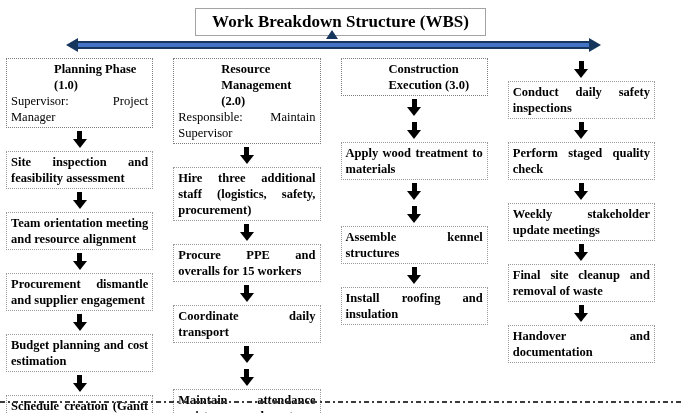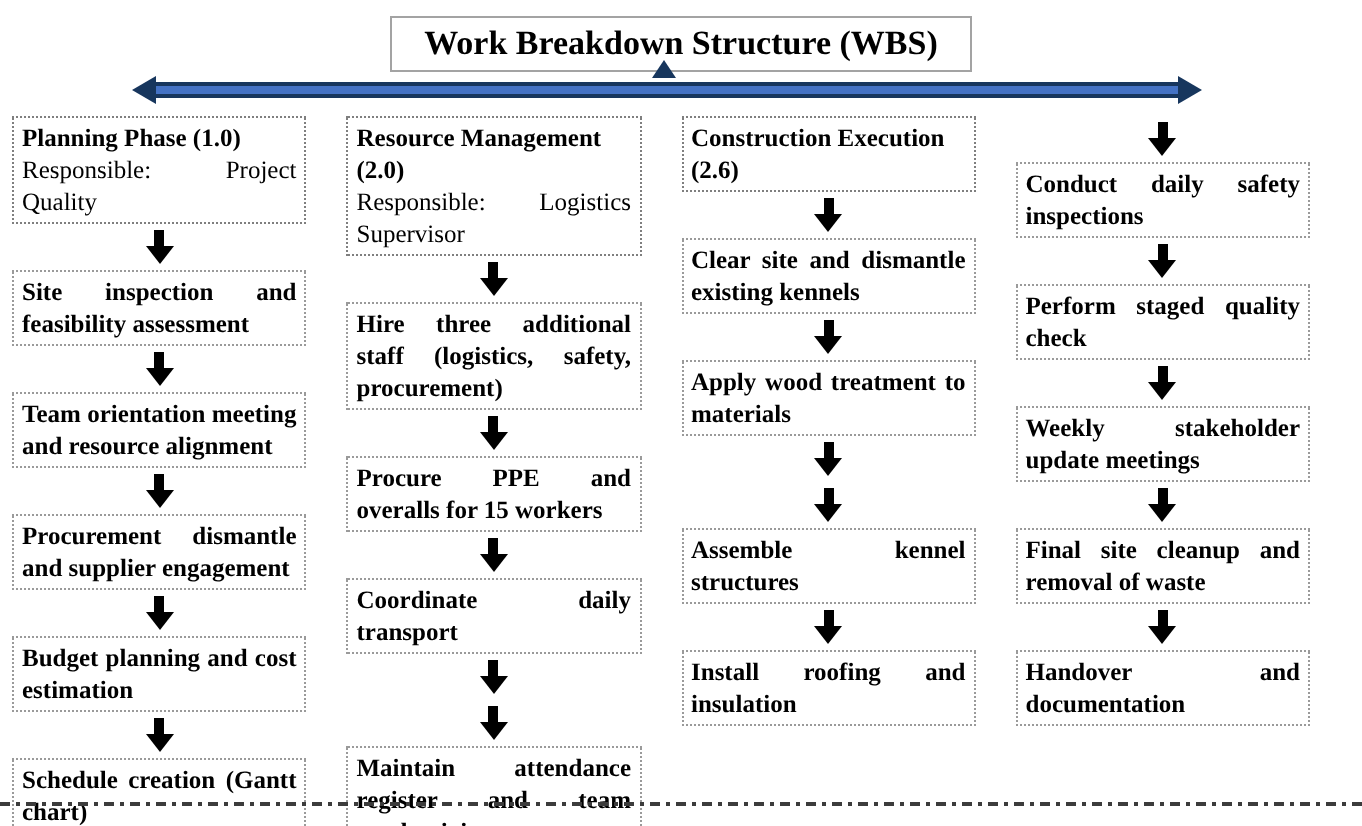--- a/index.html
+++ b/index.html
@@ -46,21 +46,21 @@
     padding:6px 26px 0 6px;
     align-items:flex-start;
   }
   .column { flex:1; display:flex; flex-direction:column; }
   .hdr-box {
     border:1px dotted #7f7f7f;
     padding:2px 4px;
     font-size:12.5px; line-height:1.28;
     text-align:justify;
   }
-  .hdr-box .phase-title { font-weight:bold; text-align:left; }
+  .hdr-box .phase-title { font-weight:bold; text-align:left;margin-left:43px; }
   .task-box {
     border:1px dotted #9a9a9a;
     padding:2px 4px;
     font-size:12.5px; line-height:1.28;
     text-align:justify;
     font-weight:bold;
   }
   .down-arrow {
     align-self:center;
     display:flex; flex-direction:column; align-items:center;
@@ -96,21 +96,21 @@
     <div class="conn-bar"></div>
     <span class="conn-head left"></span>
     <span class="conn-head right"></span>
   </div>
 
   <div class="cols">
 
     <div class="column">
       <div class="hdr-box">
         <div class="phase-title">Planning Phase (1.0)</div>
-        <div>Responsible: Project Quality</div>
+        <div>Supervisor: Project Manager</div>
       </div>
       <div class="down-arrow">
           <span class="stem"></span>
           <span class="head"></span>
         </div>
       <div class="task-box">Site inspection and feasibility assessment</div>
       <div class="down-arrow">
           <span class="stem"></span>
           <span class="head"></span>
         </div>
@@ -128,21 +128,21 @@
       <div class="down-arrow">
           <span class="stem"></span>
           <span class="head"></span>
         </div>
       <div class="task-box">Schedule creation (Gantt chart)</div>
     </div>
 
     <div class="column">
       <div class="hdr-box">
         <div class="phase-title">Resource Management (2.0)</div>
-        <div>Responsible: Logistics Supervisor</div>
+        <div>Responsible: Maintain Supervisor</div>
       </div>
       <div class="down-arrow">
           <span class="stem"></span>
           <span class="head"></span>
         </div>
       <div class="task-box">Hire three additional staff (logistics, safety, procurement)</div>
       <div class="down-arrow">
           <span class="stem"></span>
           <span class="head"></span>
         </div>
@@ -158,27 +158,26 @@
         </div>
       <div class="down-arrow">
           <span class="stem"></span>
           <span class="head"></span>
         </div>
       <div class="task-box">Maintain attendance register and team productivity</div>
     </div>
 
     <div class="column">
       <div class="hdr-box">
-        <div class="phase-title">Construction Execution (2.6)</div>
+        <div class="phase-title">Construction Execution (3.0)</div>
       </div>
       <div class="down-arrow">
           <span class="stem"></span>
           <span class="head"></span>
         </div>
-      <div class="task-box">Clear site and dismantle existing kennels</div>
       <div class="down-arrow">
           <span class="stem"></span>
           <span class="head"></span>
         </div>
       <div class="task-box">Apply wood treatment to materials</div>
       <div class="down-arrow">
           <span class="stem"></span>
           <span class="head"></span>
         </div>
       <div class="down-arrow">

